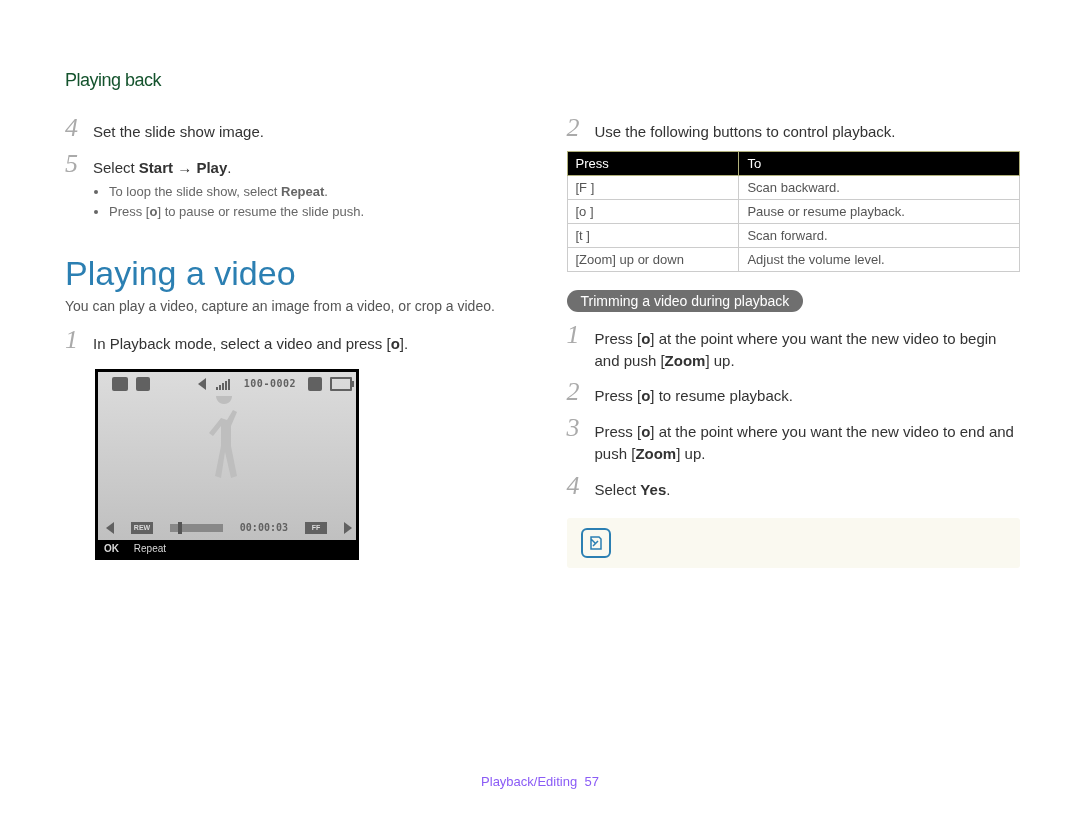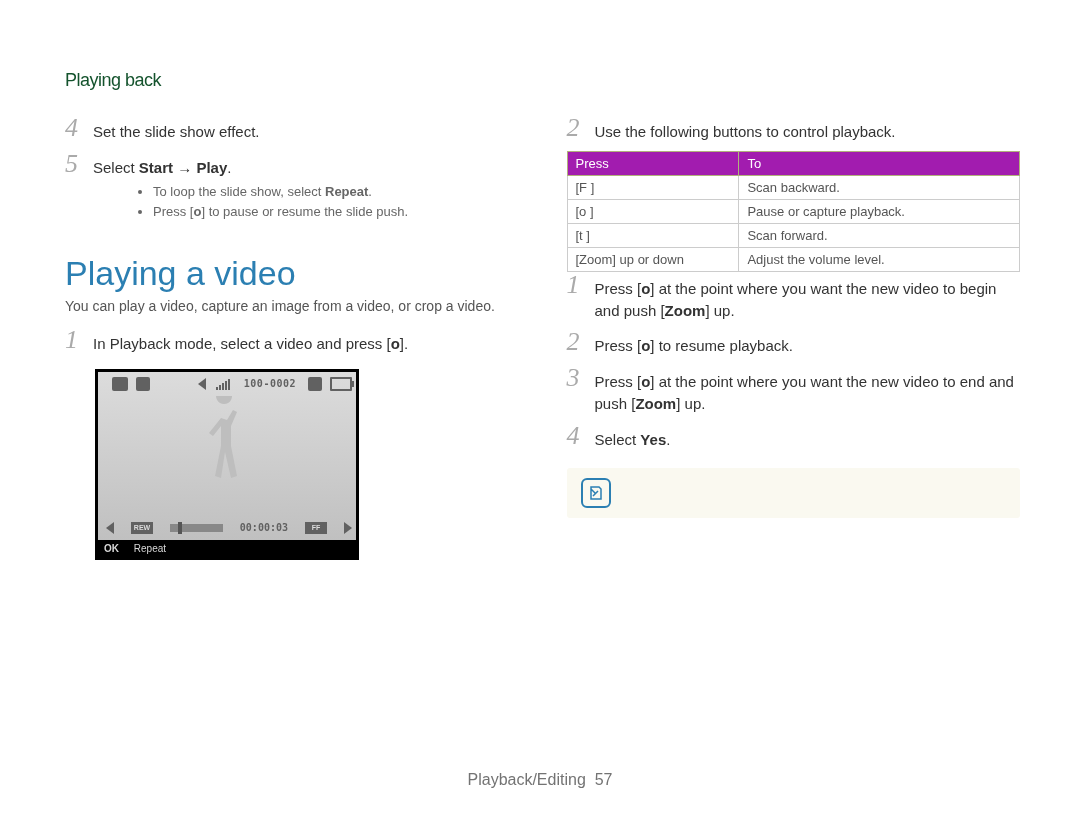--- a/index.html
+++ b/index.html
@@ -73,31 +73,30 @@
   .step-body .b { font-weight: 600; }
   ul.sub {
     margin: 4px 0 0 0;
     padding-left: 16px;
   }
   ul.sub li {
     font-size: 13px;
     color: #666;
     list-style: disc;
     margin-bottom: 2px;
-    margin-left: 44px;
   }
   .arrow { font-family: Arial, sans-serif; }
   table.ctrl {
     width: 100%;
     border-collapse: collapse;
     font-size: 13px;
     margin-top: 6px;
   }
   table.ctrl th {
-    background: #a21caf;
+    background: #000000;
     color: #fff;
     text-align: left;
     padding: 4px 8px;
     font-weight: 400;
     border: 0.5px solid #b1b17b;
   }
   table.ctrl td {
     padding: 4px 8px;
     border: 0.5px solid #ccc;
     color: #555;
@@ -198,22 +197,22 @@
     color: #d8d8d8;
     font-size: 10px;
     padding: 3px 6px;
   }
   .cs-okbar .ok { font-weight: bold; margin-right: 12px; }
   .footer {
     position: absolute;
     bottom: 26px;
     left: 0; right: 0;
     text-align: center;
-    font-size: 16px;
-    color: #737373;
+    font-size: 13px;
+    color: #8b5cf6;
   }
   .vol-bars {
     display: inline-flex;
     align-items: flex-end;
     gap: 1px;
     height: 12px;
     margin-left: 2px;
   }
   .vol-bars span {
     width: 2px;
@@ -225,21 +224,21 @@
 
 <div class="page">
   <div class="header-crumb">Playing back</div>
 
   <div class="cols">
 
     <div class="col">
       <ol class="steps">
         <li class="step">
           <div class="step-num">4</div>
-          <div class="step-body">Set the slide show effect.</div>
+          <div class="step-body">Set the slide show image.</div>
         </li>
         <li class="step">
           <div class="step-num">5</div>
           <div class="step-body">
             <span>Select </span><span class="b">Start</span><span class="arrow"> → </span><span class="b">Play</span><span>.</span>
             <ul class="sub">
               <li>
                 <span>To loop the slide show, select </span><span class="b">Repeat</span><span>.</span>
               </li>
               <li>
@@ -316,33 +315,34 @@
             <th>To</th>
           </tr>
         </thead>
         <tbody>
           <tr>
             <td>[F   ]</td>
             <td>Scan backward.</td>
           </tr>
           <tr>
             <td>[o   ]</td>
-            <td>Pause or capture playback.</td>
+            <td>Pause or resume playback.</td>
           </tr>
           <tr>
             <td>[t   ]</td>
             <td>Scan forward.</td>
           </tr>
           <tr>
             <td><span class="b">[Zoom] up or down</span></td>
             <td>Adjust the volume level.</td>
           </tr>
         </tbody>
       </table>
 
+      <div class="pill">Trimming a video during playback</div>
 
       <ol class="steps">
         <li class="step">
           <div class="step-num">1</div>
           <div class="step-body">
             <span>Press [</span><span class="b">o</span><span>] at the point where you want the new video to begin and push [</span><span class="b">Zoom</span><span>] up.</span>
           </div>
         </li>
         <li class="step">
           <div class="step-num">2</div>

